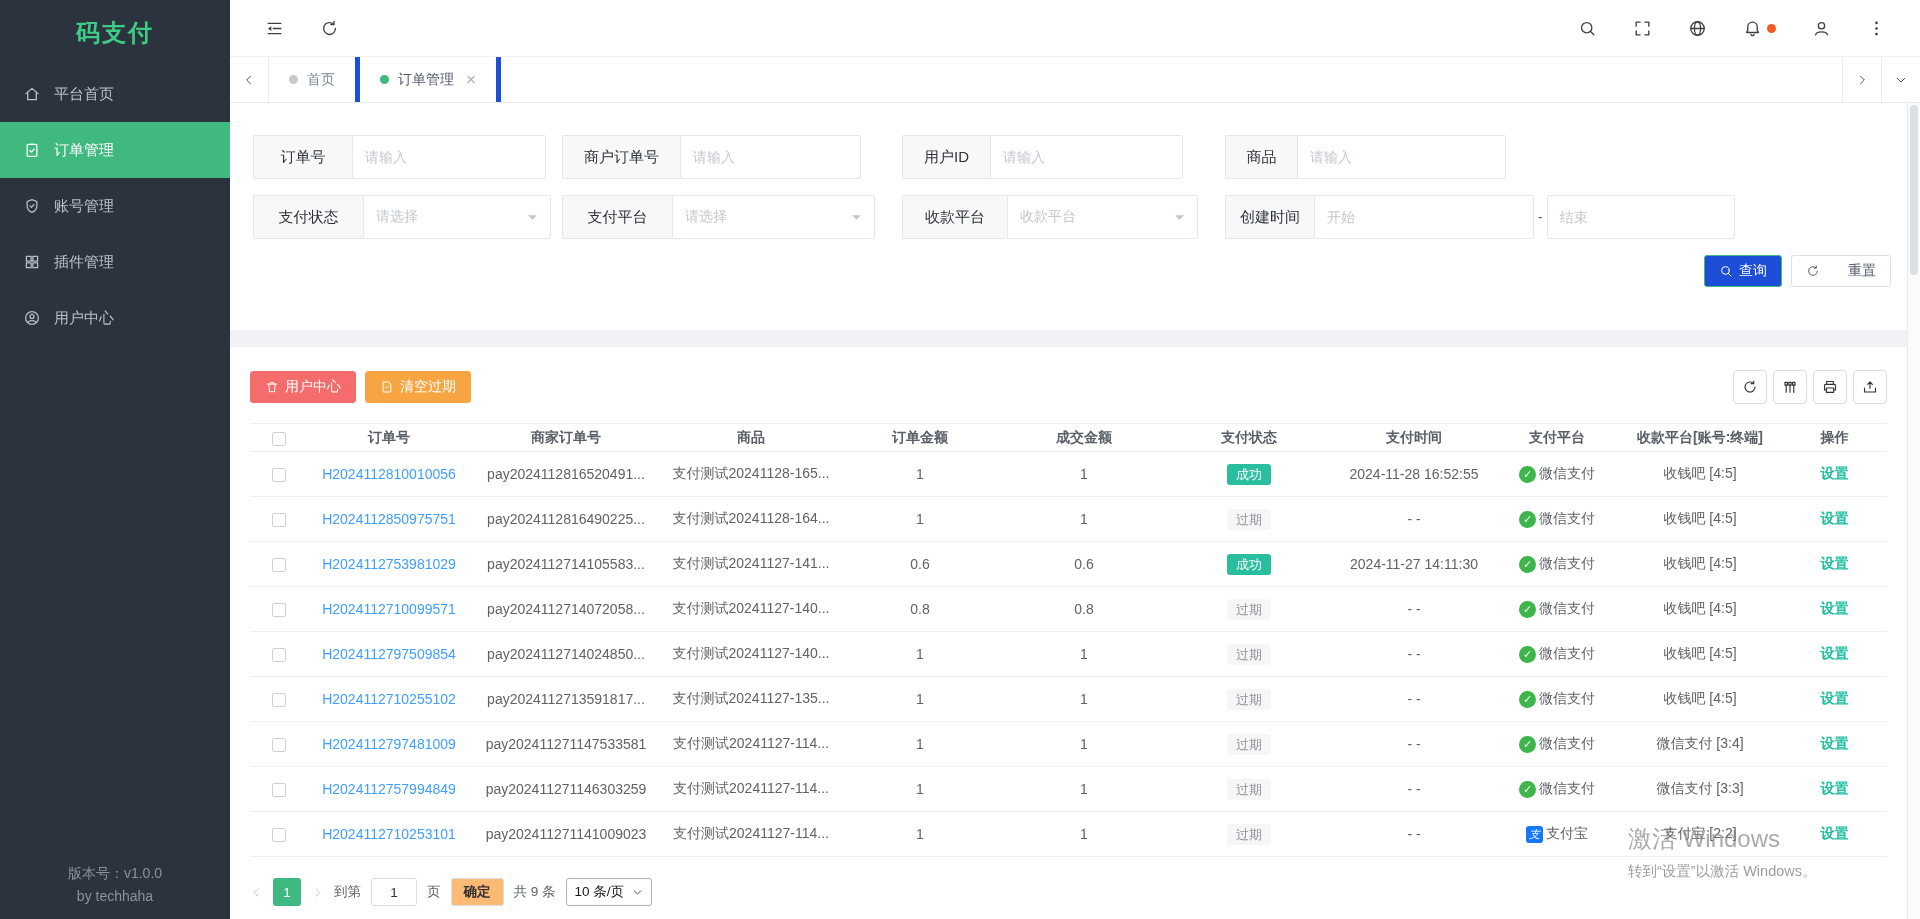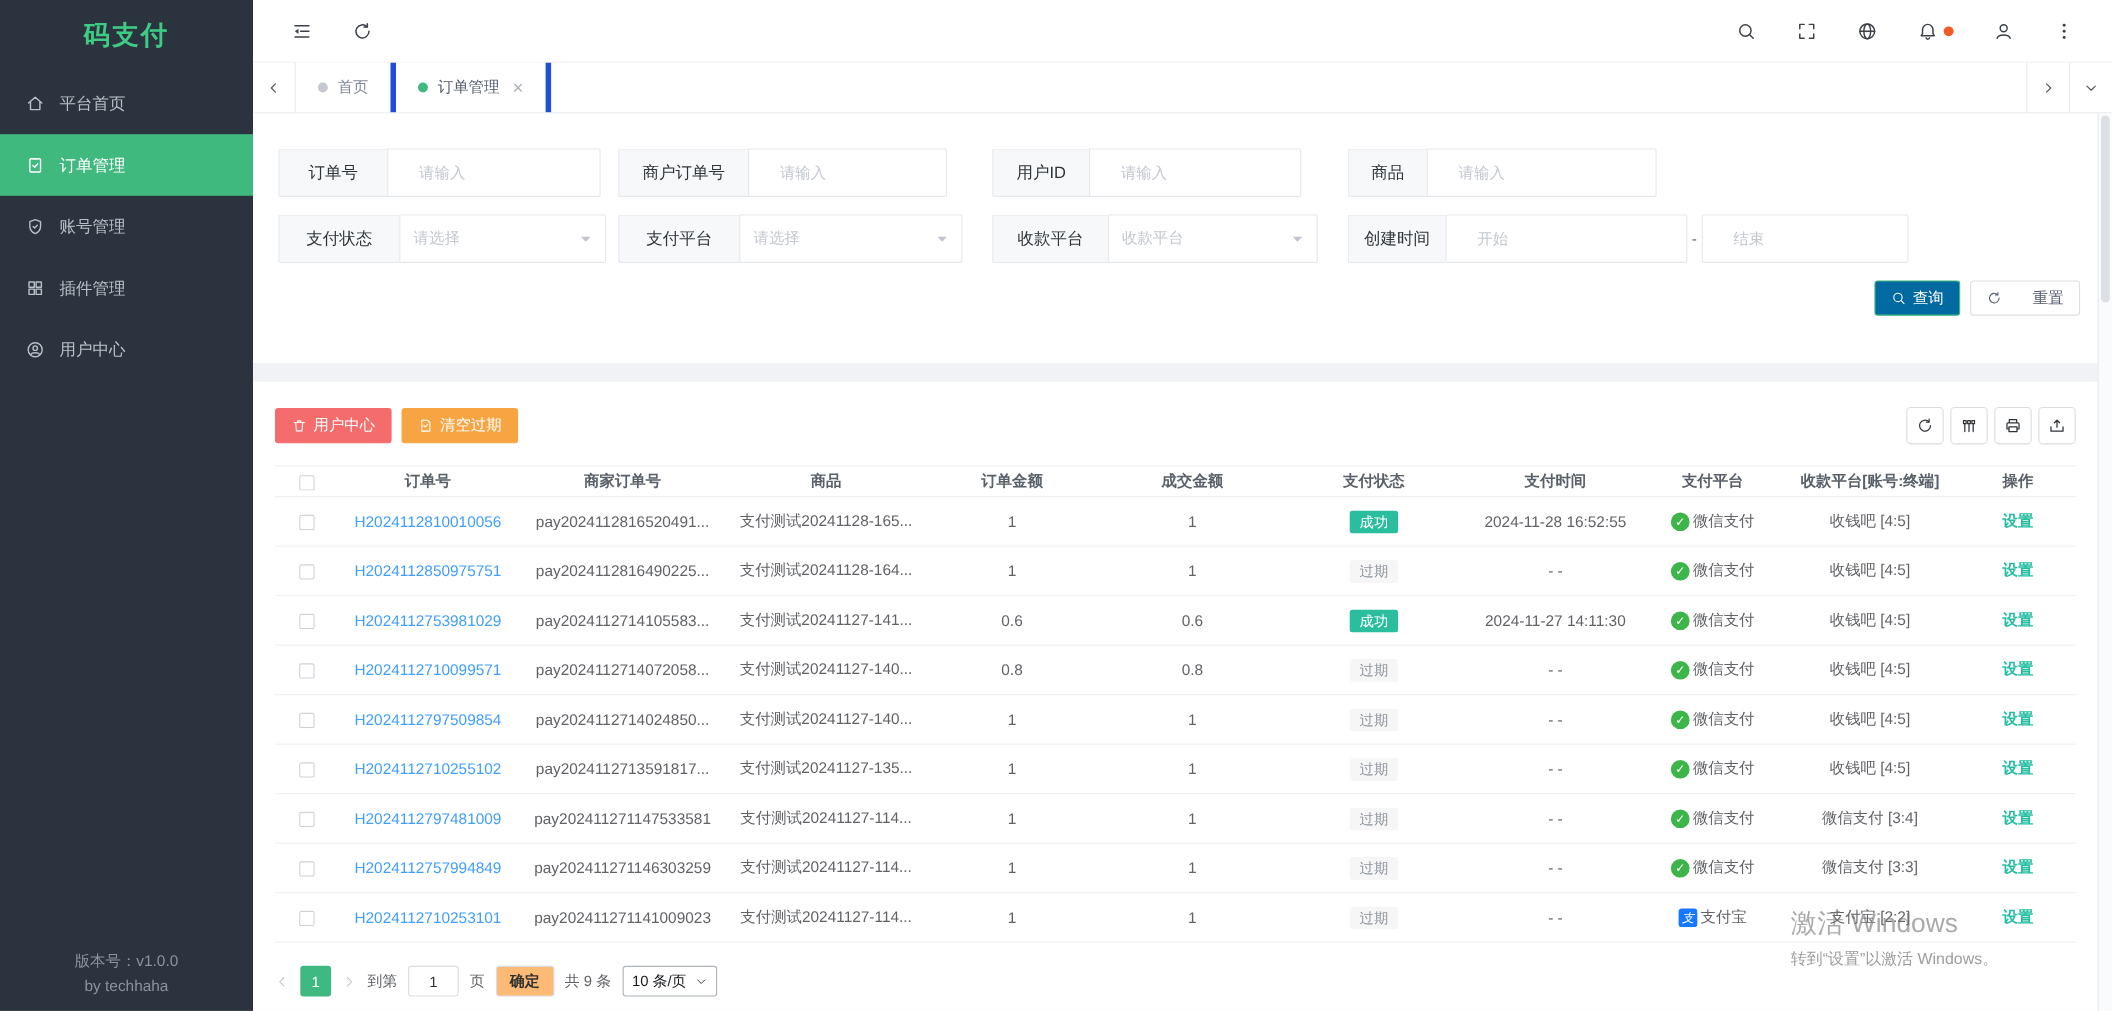--- a/index.html
+++ b/index.html
@@ -43,41 +43,41 @@
   
   .content { position:absolute; left:0; right:0; top:103px; bottom:0; background:#f0f2f5; overflow:hidden; }
   .vscroll { position:absolute; right:0; top:0; bottom:0; width:13px; background:#fafbfc; border-left:1px solid #e8eaec; }
   .vthumb { position:absolute; top:2px; left:2px; width:8px; height:170px; border-radius:4px; background:#dcdfe3; }
 
   .filter-panel { background:#fff; margin-right:13px; height:227px; padding:32px 16px 0 23px; position:relative; }
   .frow { display:flex; margin-bottom:16px; }
   .fgroup { display:flex; height:44px; }
   .flabel { display:flex; align-items:center; justify-content:center; background:#f7f8fa;
     border:1px solid #e4e7eb; border-right:none; border-radius:2px 0 0 2px; font-size:15px; color:#2e3338; white-space:nowrap; }
-  .finput { border:1px solid #e4e7eb; border-radius:0 2px 2px 0; height:44px; padding:0 28px;
+  .finput { border:1px solid #e4e7eb; border-radius:0 2px 2px 0; height:44px; padding:0 12px;
     font-size:14px; color:#606266; outline:none; background:#fff; font-family:inherit; }
   .finput::placeholder { color:#c3c8cf; }
   .fselect { border:1px solid #e4e7eb; border-radius:0 2px 2px 0; display:flex; align-items:center;
     justify-content:space-between; padding:0 11px 0 12px; font-size:14px; color:#c3c8cf; background:#fff; cursor:pointer; }
   .fselect svg { width:13px; height:13px; color:#c0c4cc; }
   .dsep { display:flex; align-items:center; padding:0 4px; color:#606266; font-size:14px; }
   .g11 .flabel{width:99px}  .g11 .finput{width:194px}
   .g12 .flabel{width:118px} .g12 .finput{width:181px} .g12{margin-left:16px}
   .g13 .flabel{width:88px}  .g13 .finput{width:193px} .g13{margin-left:41px}
   .g14 .flabel{width:72px}  .g14 .finput{width:209px} .g14{margin-left:42px}
   .g21 .flabel{width:110px} .g21 .fselect{width:188px}
   .g22 .flabel{width:110px} .g22 .fselect{width:203px} .g22{margin-left:11px}
   .g23 .flabel{width:105px} .g23 .fselect{width:191px} .g23{margin-left:27px}
   .g24 .flabel{width:89px}  .g24 .finput.start{width:220px; border-radius:2px} .g24 .finput.end{width:188px; border-radius:2px} .g24{margin-left:27px}
   .factions { display:flex; justify-content:flex-end; gap:9px; margin-top:3px; }
 
   .btn { height:32px; display:inline-flex; align-items:center; gap:6px; padding:0 14px;
     border-radius:3px; font-size:14px; border:1px solid transparent; cursor:pointer; font-family:inherit; }
   .btn svg { width:14px; height:14px; }
-  .btn-primary { background:#0369a1; border-color:#40b97e; color:#fff; }
+  .btn-primary { background:#1d4ed8; border-color:#40b97e; color:#fff; }
   .btn-plain   { background:#fff; border-color:#dcdee2; color:#515a6e;gap:28px; }
   .btn-danger  { background:#f56c6c; border-color:#f56c6c; color:#fff; }
   .btn-warning { background:#f7a543; border-color:#f7a543; color:#fff; }
 
   .gap { height:17px; }
 
   .table-panel { background:#fff; margin-right:13px; height:572px; padding:23px 20px 0; position:relative; }
   .ttoolbar { display:flex; justify-content:space-between; align-items:center; margin-bottom:19px; }
   .tool-left { display:flex; gap:9px; }
   .tool-icons { display:flex; gap:6px; }

